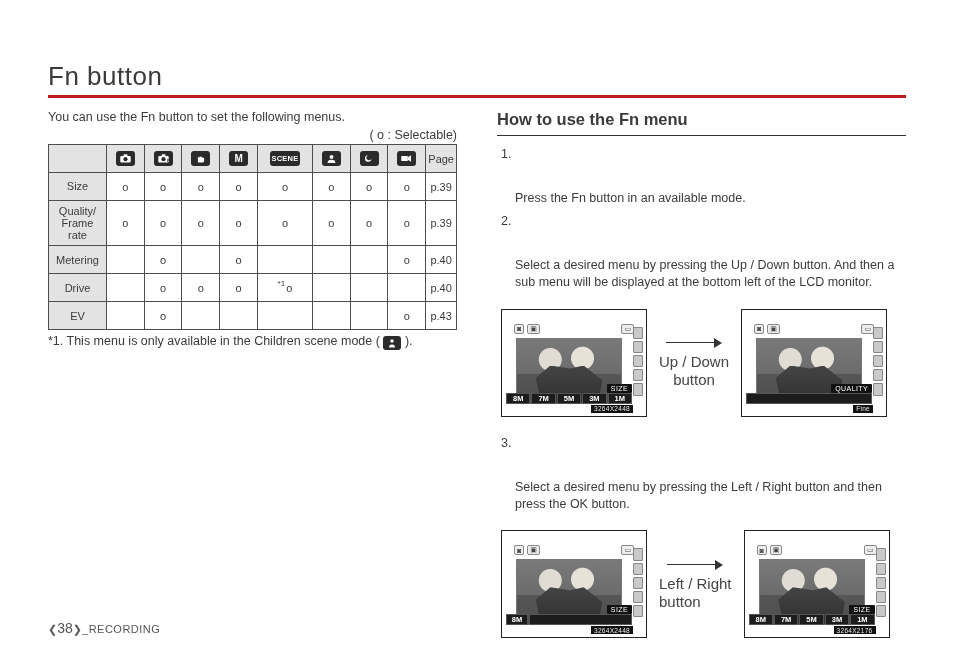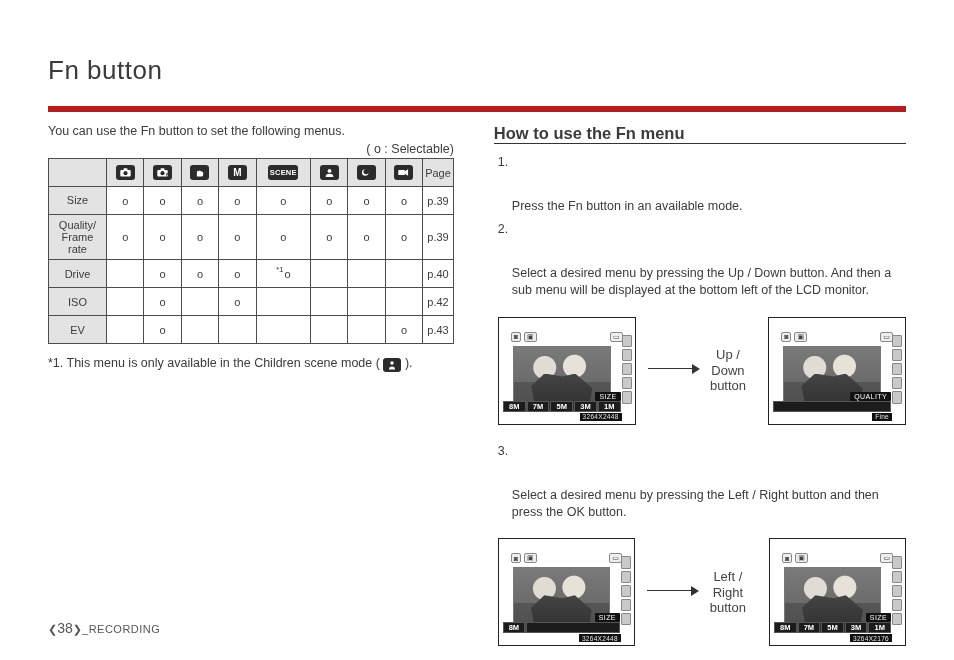--- a/index.html
+++ b/index.html
@@ -9,24 +9,25 @@
     background: #fff;
     font-family: Arial, Helvetica, sans-serif;
     color: #3b3b3b;
     padding: 55px 48px 20px 48px;
     position: relative;
     font-size: 12.5px;
   }
   .title {
     font-size: 26px;
     font-weight: 400;
-    border-bottom: 6px solid #b91c1c;
-    padding-bottom: 20px;
+    border-bottom: 3px solid #b91c1c;
+    padding-bottom: 3px;
     margin-bottom: 12px;
     letter-spacing: 0.5px;
+    margin-top: 6px;
   }
   .cols {
     display: flex;
     gap: 40px;
   }
   .left { flex: 1; }
   .right { flex: 1; }
   .intro { margin-bottom: 4px; font-size: 12.5px; }
   .legend { text-align: right; font-size: 12.5px; margin-bottom: 2px; }
   table {
@@ -51,48 +52,48 @@
     align-items: center;
     justify-content: center;
     width: 19px; height: 15px;
     border-radius: 3px;
     background: #2b2b2b;
     color: #fff;
     font-size: 10px;
     font-weight: bold;
   }
   .mode-ico.scene { width: 30px; font-size: 7.5px; letter-spacing: 0.2px; }
-  .footnote { margin-top: 12px; font-size: 12.5px; }
+  .footnote { margin-top: 4px; font-size: 12.5px; }
   .child-ico {
     display: inline-flex; align-items:center; justify-content:center;
     width: 18px; height: 14px; border-radius: 3px; background:#2b2b2b;
     vertical-align: -3px;
   }
   .child-ico svg { width: 10px; height: 10px; fill:#fff; }
   .sup { position: relative; top: -6px; font-size: 8px; margin-right: 1px; }
   .subhead {
     font-size: 16.5px;
     border-bottom: 1px solid #333;
-    padding-bottom: 0;
+    padding-bottom: 6px;
     margin-bottom: 10px;
   }
   .steps { margin: 0 0 18px 4px; font-size: 12.5px; line-height: 1.35; }
   .steps .step { margin-bottom: 6px; display: flex; }
   .steps .num { width: 14px; flex: none; }
   .steps .txt { flex: 1; margin-top: 44px; }
   .illus-row {
     display: flex;
     align-items: center;
     justify-content: flex-start;
     gap: 12px;
     margin: 8px 0 18px 4px;
   }
   .arrow-col {
-    display: flex; flex-direction: row; align-items: center;
-    font-size: 13px; line-height: 1.2; color:#444;
+    display: flex; flex-direction: column; align-items: center;
+    font-size: 15px; line-height: 1.2; color:#444;
   }
   .arrow {
     width: 56px; height: 14px; position: relative; margin-bottom: 3px;
   }
   .arrow::before {
     content:''; position:absolute; left:0; right:6px; top:6px;
     border-top:1px solid #333;
   }
   .arrow::after {
     content:''; position:absolute; right:0; top:2px;
@@ -239,42 +240,42 @@
             <td>o</td>
             <td>o</td>
             <td>o</td>
             <td>o</td>
             <td>o</td>
             <td>o</td>
             <td>o</td>
         <td class="page">p.39</td>
       </tr>
       <tr>
+        <td class="rh">Metering</td>
+        <td></td>
+            <td>o</td>
+            <td></td>
+            <td>o</td>
+            <td></td>
+            <td></td>
+            <td></td>
+            <td>o</td>
+        <td class="page">p.40</td>
+      </tr>
+      <tr>
         <td class="rh">Drive</td>
         <td></td>
             <td>o</td>
             <td>o</td>
             <td>o</td>
         <td><span class="sup">*1</span>o</td>
         <td></td>
             <td></td>
             <td></td>
         <td class="page">p.40</td>
-      </tr>
-      <tr>
-        <td class="rh">ISO</td>
-        <td></td>
-            <td>o</td>
-            <td></td>
-            <td>o</td>
-            <td></td>
-            <td></td>
-            <td></td>
-            <td></td>
-        <td class="page">p.42</td>
       </tr>
       <tr>
         <td class="rh">EV</td>
         <td></td>
             <td>o</td>
             <td></td>
             <td></td>
             <td></td>
             <td></td>
             <td></td>
@@ -389,21 +390,21 @@
           </div>
         <div class="label">SIZE</div>
         <div class="bottombar single">
           <div class="slot">8M</div>
           <div class="gap"></div>
         </div>
         <div class="res">3264X2448</div>
       </div>
       <div class="arrow-col">
         <div class="arrow"></div>
-        <div style="white-space:pre-line; text-align:center">Left / Right
+        <div style="white-space:pre-line; text-align:left">Left / Right
 button</div>
       </div>
       <div class="lcd">
         <div class="topbar">
             <span class="chip">◙</span>
             <span class="chip">▣</span>
             <span class="filler"></span>
             <span class="chip">▭</span>
           </div>
         <div class="photo"></div>

